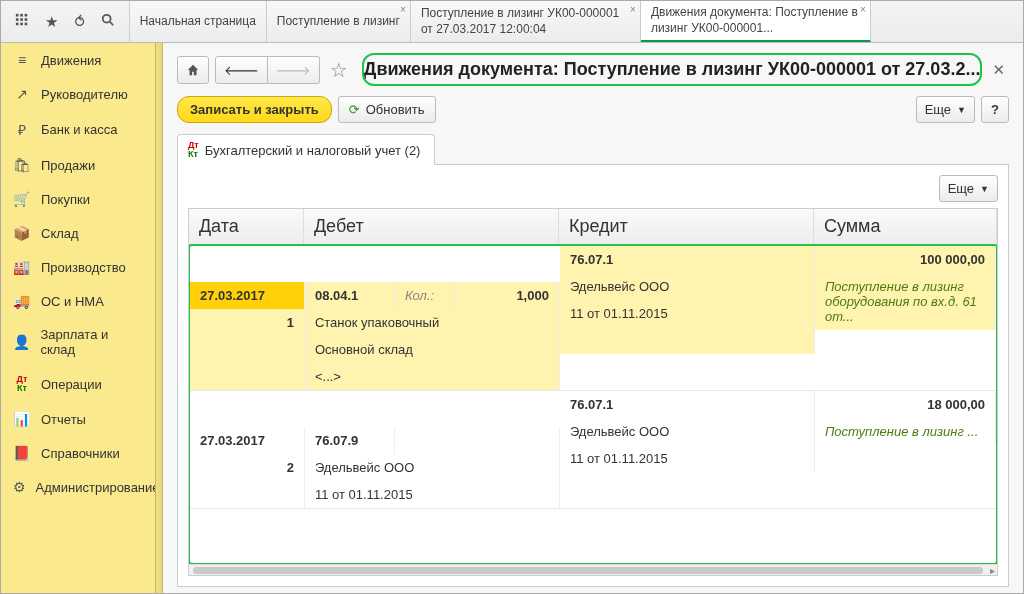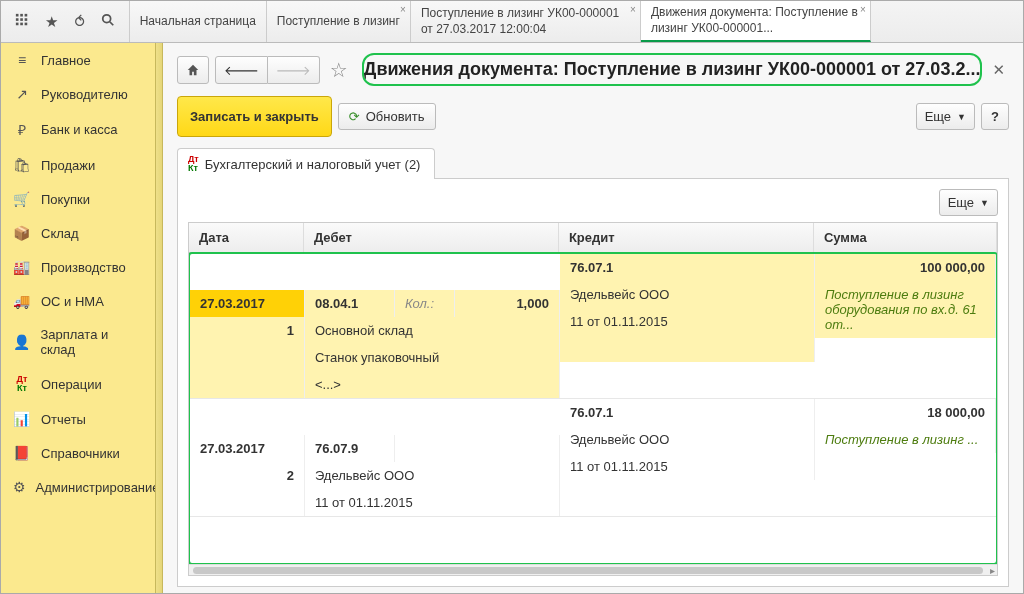--- a/index.html
+++ b/index.html
@@ -115,22 +115,22 @@
     padding:4px 0;
     margin-left:4px;
   }
   .hdr-close { font-size:15px; color:#666; padding:0 4px; cursor:pointer; }
 
   
   .action-row { display:flex; align-items:center; gap:6px; margin-bottom:10px; }
   .btn-yellow {
     background:linear-gradient(#ffe84a,#ffd817);
     border:1px solid #caa60a;
-    border-radius:4px;
-    padding:12px 12px;
+    border-radius:12px;
+    padding:5px 12px;
     font-weight:bold;
     color:#333;
     cursor:pointer;
     text-align:right;
   }
   .btn-plain {
     background:linear-gradient(#fefefe,#ececec);
     border:1px solid #bbb;
     border-radius:3px;
     padding:5px 10px;
@@ -185,22 +185,22 @@
     flex:1;
     overflow:hidden;
     position:relative;
     display:flex;
     flex-direction:column;
   }
   .ghead {
     display:flex;
     background:linear-gradient(#fafafa,#ededed);
     border-bottom:1px solid #ccc;
-    font-weight:bold;
-    font-size:13px;
+    font-weight:normal;
+    font-size:18px;
     color:#333;
   }
   .ghead > div { padding:7px 10px; border-right:1px solid #ddd; }
   .col-date { width:115px; }
   .col-debit { width:255px; }
   .col-credit { width:255px; }
   .col-sum { flex:1; }
 
   .grid-body {
     flex:1;
@@ -282,21 +282,21 @@
         <div class="label">Движения документа: Поступление в лизинг УК00-000001...</div>
         <span class="close">×</span>
       </div>
     </div>
 </div>
 
 <div class="layout">
   <div class="sidebar" id="sidebar">
       <div class="side-item">
         <span class="side-icon">≡</span>
-        <span>Главное</span>
+        <span>Движения</span>
       </div>
       <div class="side-item">
         <span class="side-icon">↗</span>
         <span>Руководителю</span>
       </div>
       <div class="side-item">
         <span class="side-icon">₽</span>
         <span>Банк и касса</span>
       </div>
       <div class="side-item">
@@ -403,22 +403,22 @@
                 <div class="cell num-right">1</div>
                 <div class="cell">&nbsp;</div>
                 <div class="cell">&nbsp;</div>
               </div>
               <div class="block debit">
                 <div class="subrow">
                   <div class="cell bold" style="flex:0 0 90px">08.04.1</div>
                   <div class="cell qty-label" style="flex:0 0 60px">Кол.:</div>
                   <div class="cell num-right">1,000</div>
                 </div>
+                <div class="cell">Станок упаковочный</div>
                 <div class="cell">Основной склад</div>
-                <div class="cell">Станок упаковочный</div>
                 <div class="cell">&lt;...&gt;</div>
               </div>
               <div class="block credit">
                 <div class="cell bold">76.07.1</div>
                 <div class="cell">Эдельвейс ООО</div>
                 <div class="cell">11 от 01.11.2015</div>
                 <div class="cell">&nbsp;</div>
               </div>
               <div class="block sum">
                 <div class="cell bold num-right">100 000,00</div>

